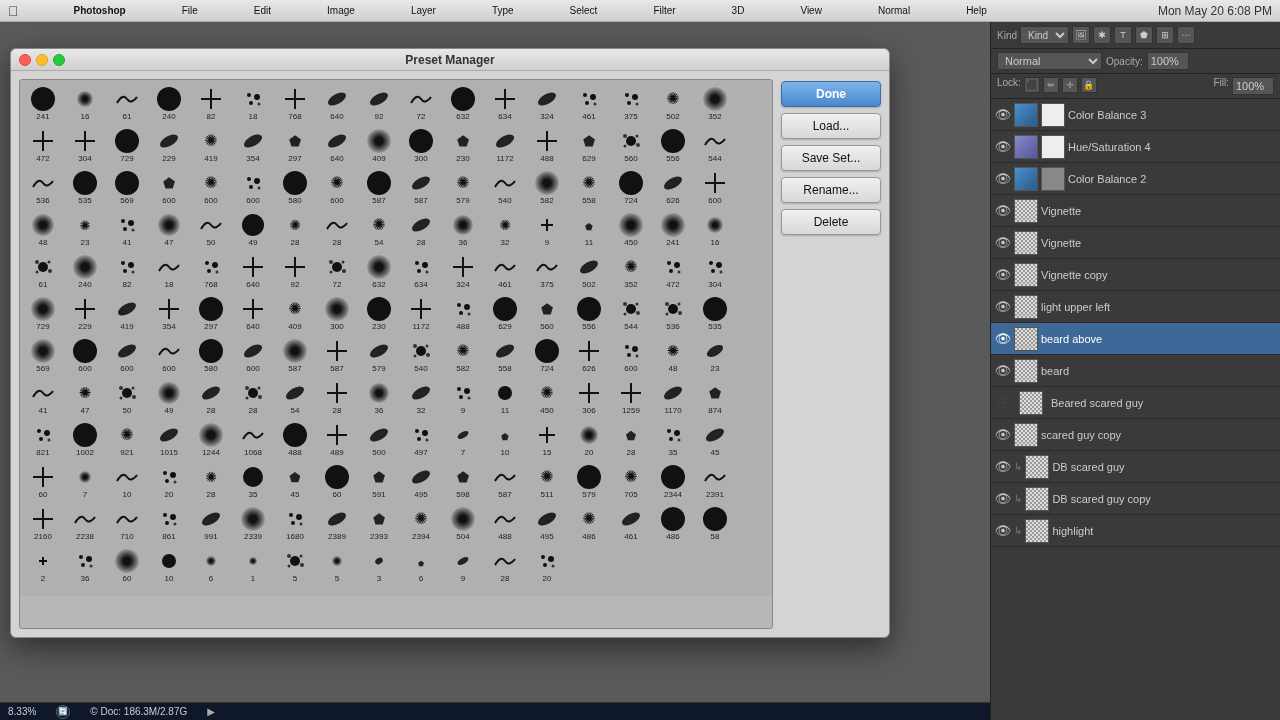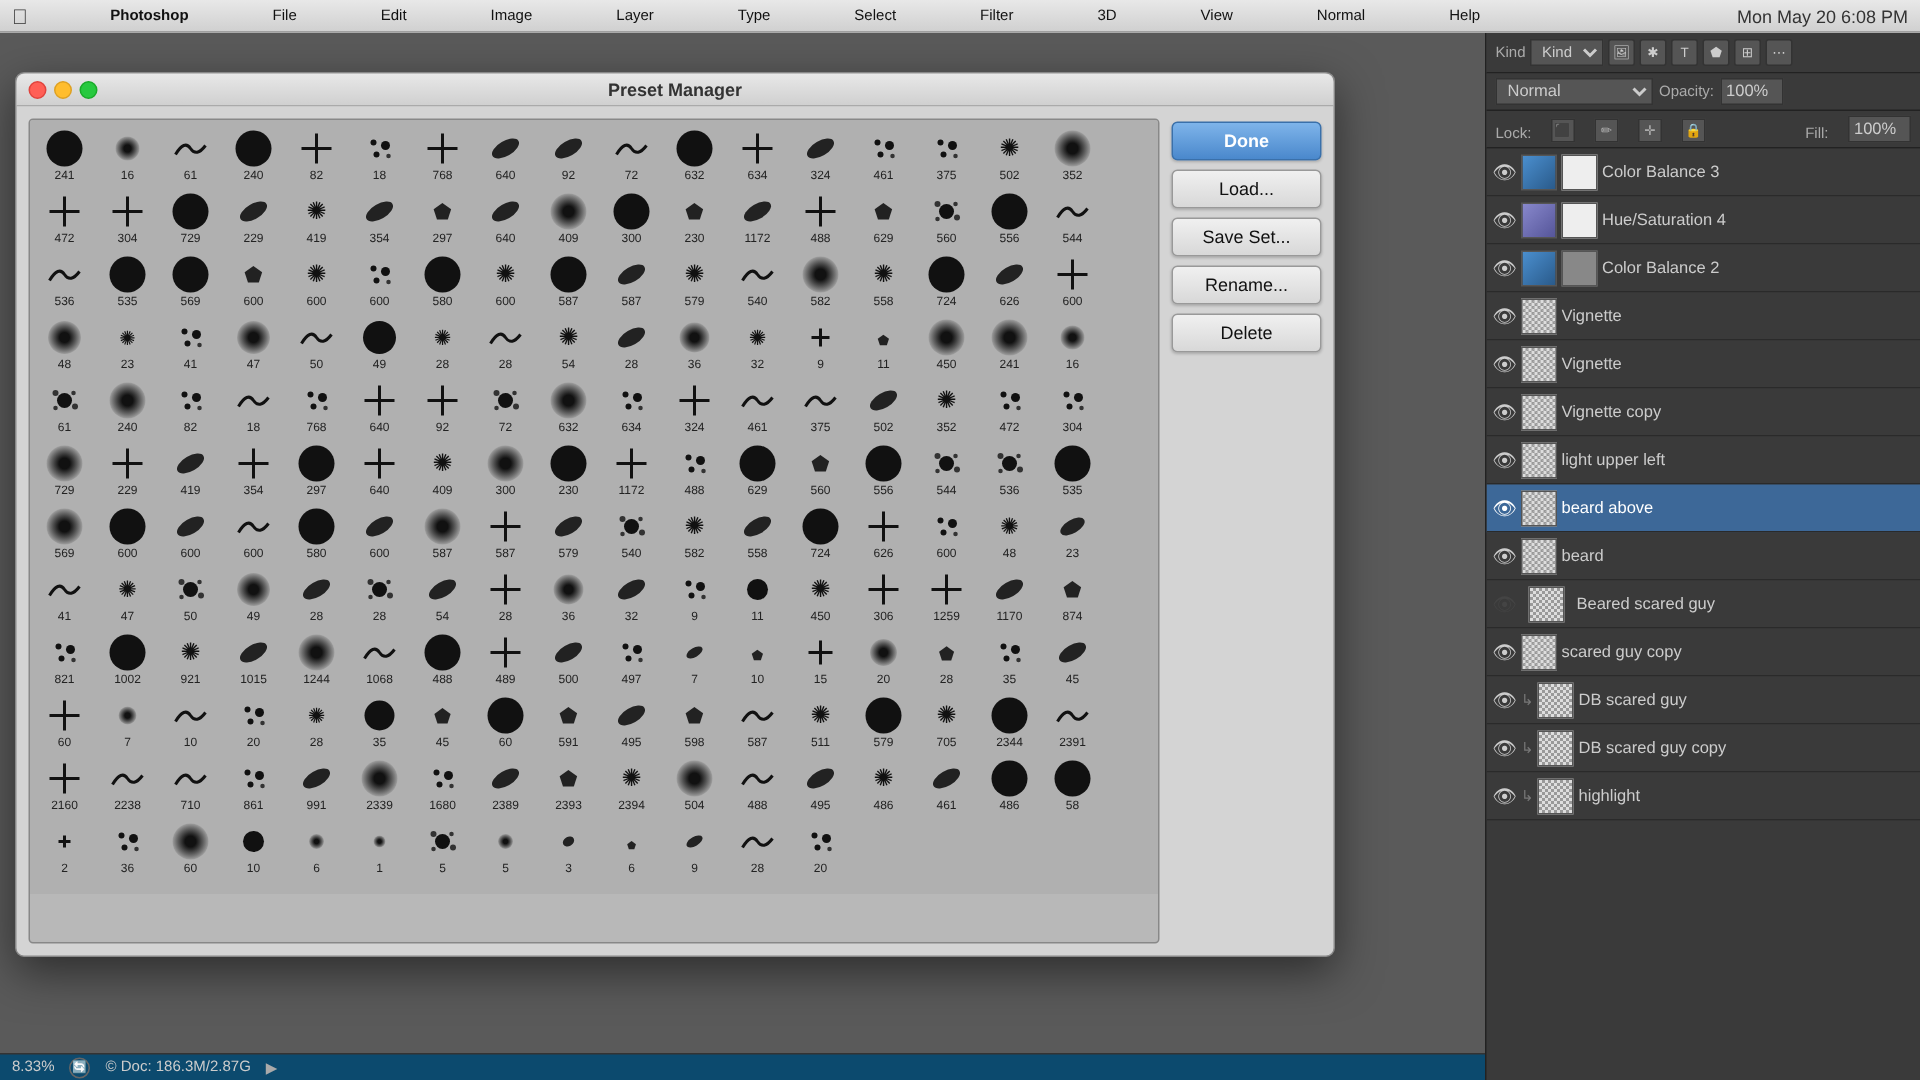--- a/index.html
+++ b/index.html
@@ -435,21 +435,21 @@
   </div>
 
   <div id="blend-bar" style="padding:3px 6px;display:flex;align-items:center;gap:4px;border-bottom:1px solid #222;background:#3a3a3a;">
     <select class="blend-select" style="background:#555;border:1px solid #333;color:#ccc;font-size:11px;height:18px;width:105px;">
       <option>Normal</option>
     </select>
     <span style="color:#aaa;font-size:10px;">Opacity:</span>
     <input type="text" class="opacity-input" style="background: rgb(85, 85, 85); border: 1px solid rgb(51, 51, 51); color: rgb(204, 204, 204); font-size: 11px; width: 42px; height: 18px; padding: 0px 3px;" value="100%">
   </div>
 
-  <div id="fill-bar" style="padding:3px 6px;display:flex;align-items:flex-end;gap:13px;border-bottom:1px solid #222;background:#3a3a3a;">
+  <div id="fill-bar" style="padding:3px 6px;display:flex;align-items:flex-start;gap:3px;border-bottom:1px solid #222;background:#3a3a3a;">
     <span style="color:#aaa;font-size:10px;">Lock:</span>
     <div class="lock-icon-btn">⬛</div>
     <div class="lock-icon-btn">✏</div>
     <div class="lock-icon-btn">✛</div>
     <div class="lock-icon-btn">🔒</div>
     <span style="color:#aaa;font-size:10px;margin-left:auto;">Fill:</span>
     <input type="text" class="fill-input" style="background: rgb(85, 85, 85); border: 1px solid rgb(51, 51, 51); color: rgb(204, 204, 204); font-size: 11px; width: 42px; height: 18px; padding: 0px 3px;" value="100%">
   </div>
 
   <div id="layers-list" style="overflow-y:auto;max-height:520px;">
@@ -2401,18 +2401,18 @@
     <div id="right-panel">
       <button class="panel-btn primary">Done</button>
       <button class="panel-btn">Load...</button>
       <button class="panel-btn">Save Set...</button>
       <button class="panel-btn">Rename...</button>
       <button class="panel-btn">Delete</button>
     </div>
   </div>
 </div>
 
-<div id="status-bar" style="position:absolute;bottom:0;left:0;right:290px;height:18px;background:#0c4a6e;border-top:1px solid #333;display:flex;align-items:center;padding:0 8px;gap:10px;">
+<div id="status-bar" style="position:absolute;bottom:0;left:0;right:290px;height:18px;background:#0f172a;border-top:1px solid #333;display:flex;align-items:center;padding:0 8px;gap:20px;">
   <span style="color:#ccc;font-size:10px;">8.33%</span>
   <div style="width:14px;height:14px;border:1px solid #666;border-radius:50%;color:#999;font-size:8px;cursor:pointer;display:flex;align-items:center;justify-content:center;">🔄</div>
   <span style="color:#ccc;font-size:10px;">© Doc: 186.3M/2.87G</span>
   <div style="width:12px;height:12px;color:#aaa;font-size:10px;cursor:pointer;">▶</div>
 </div>
 
 </body></html>

